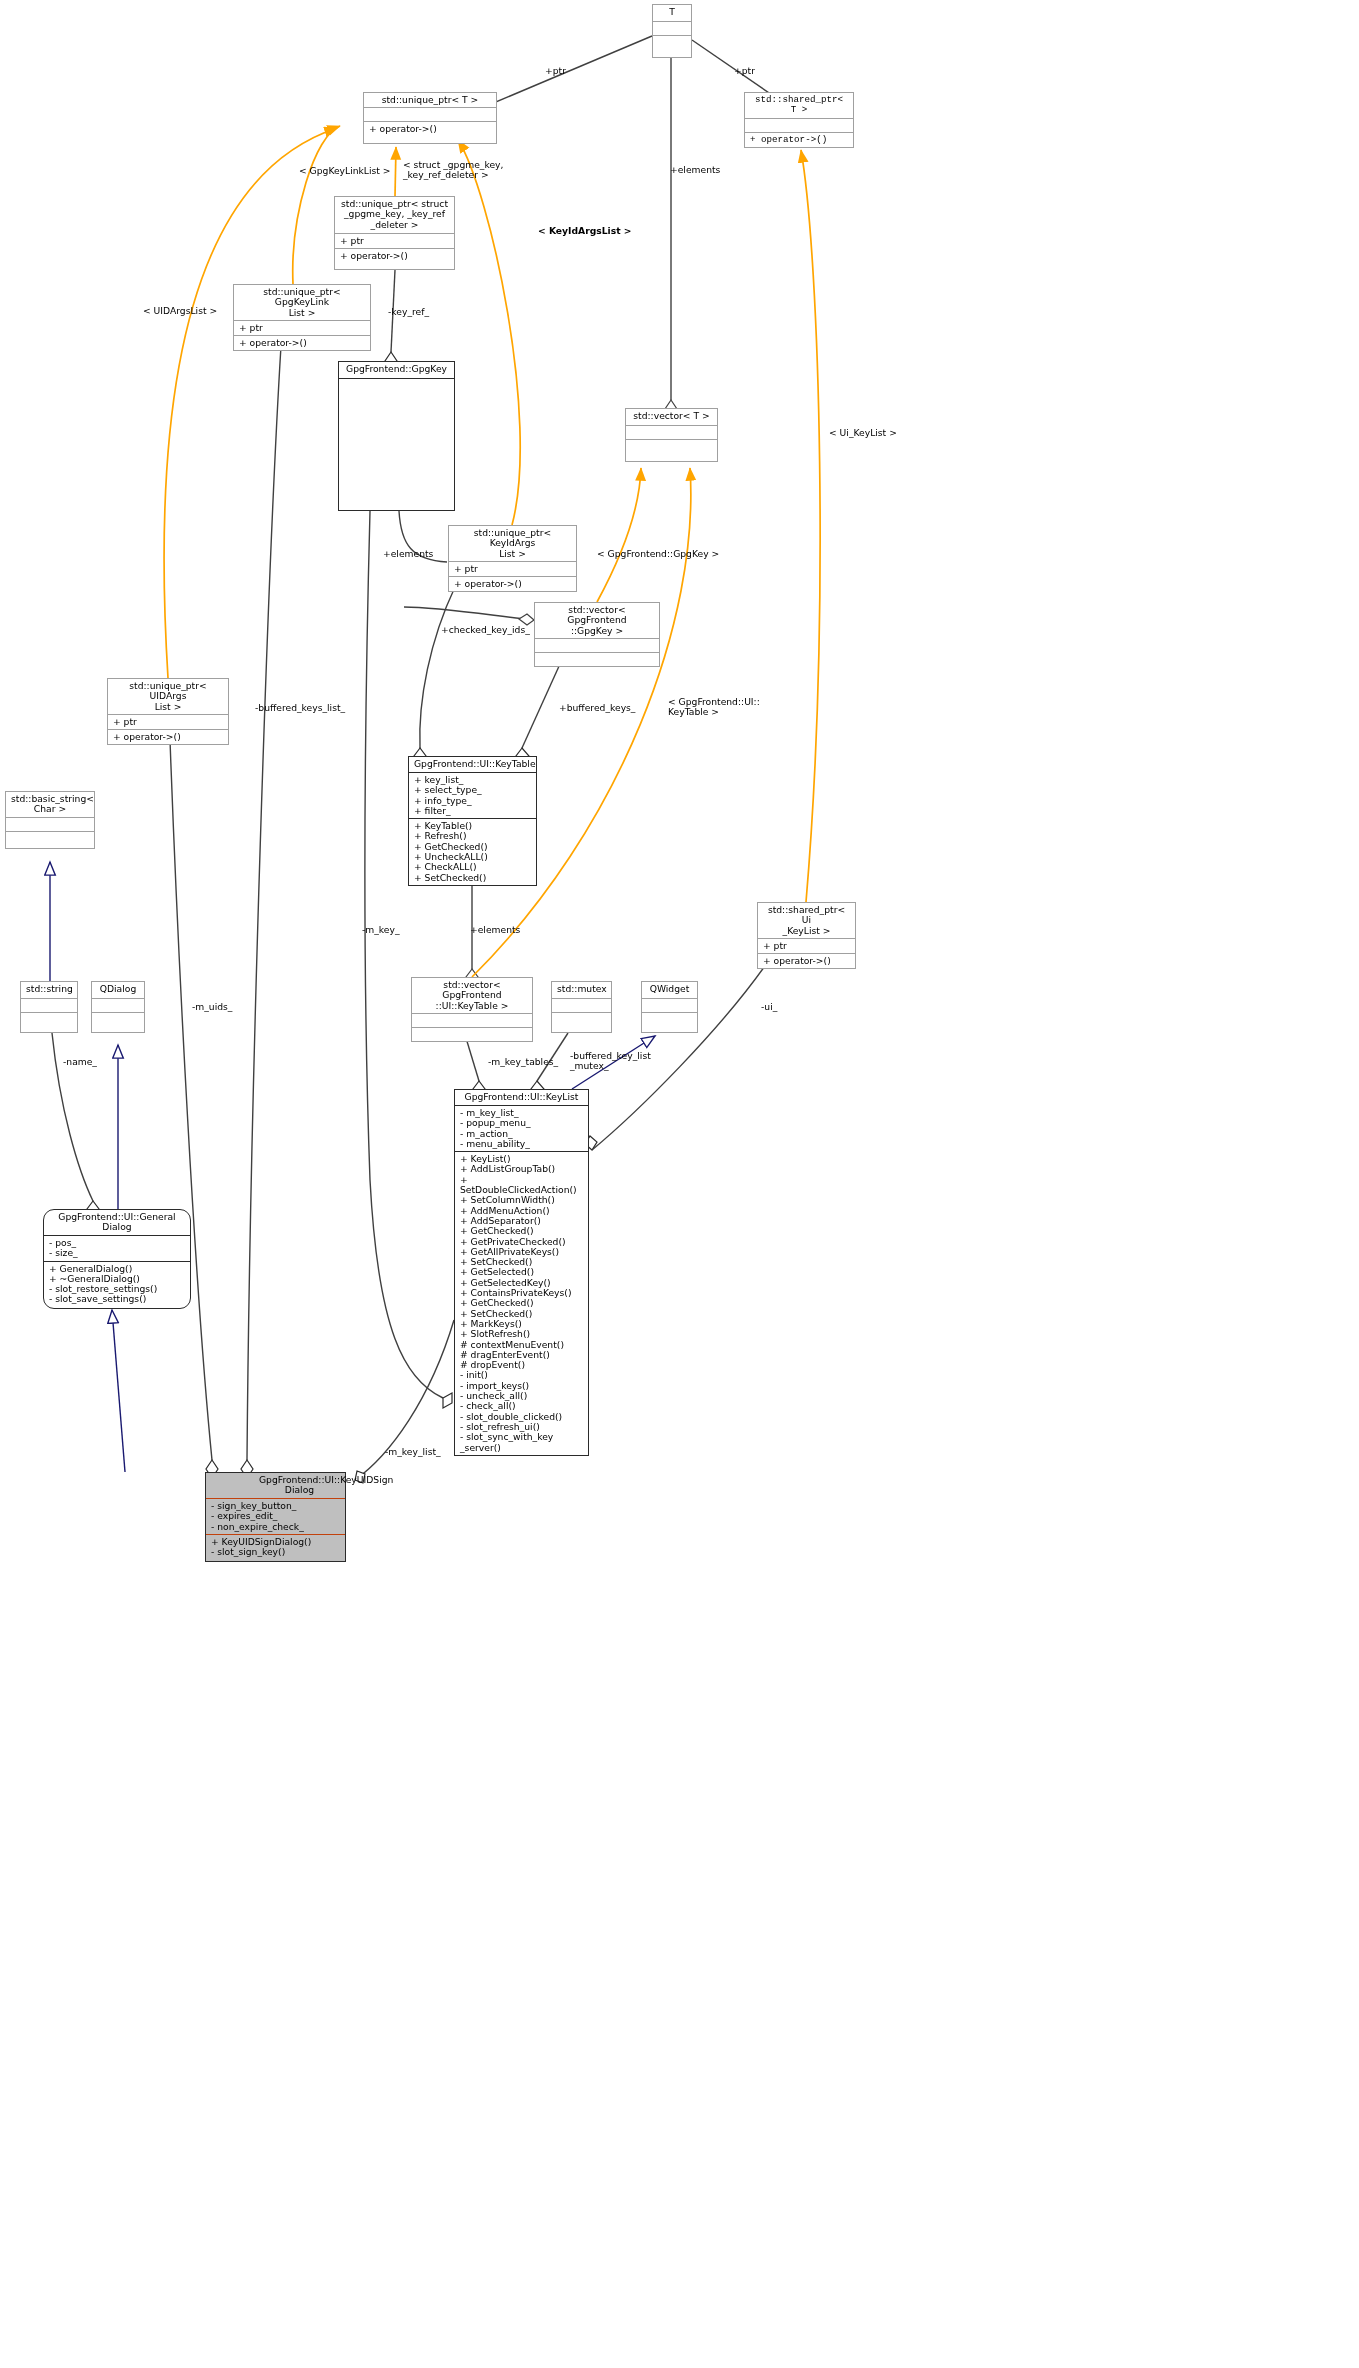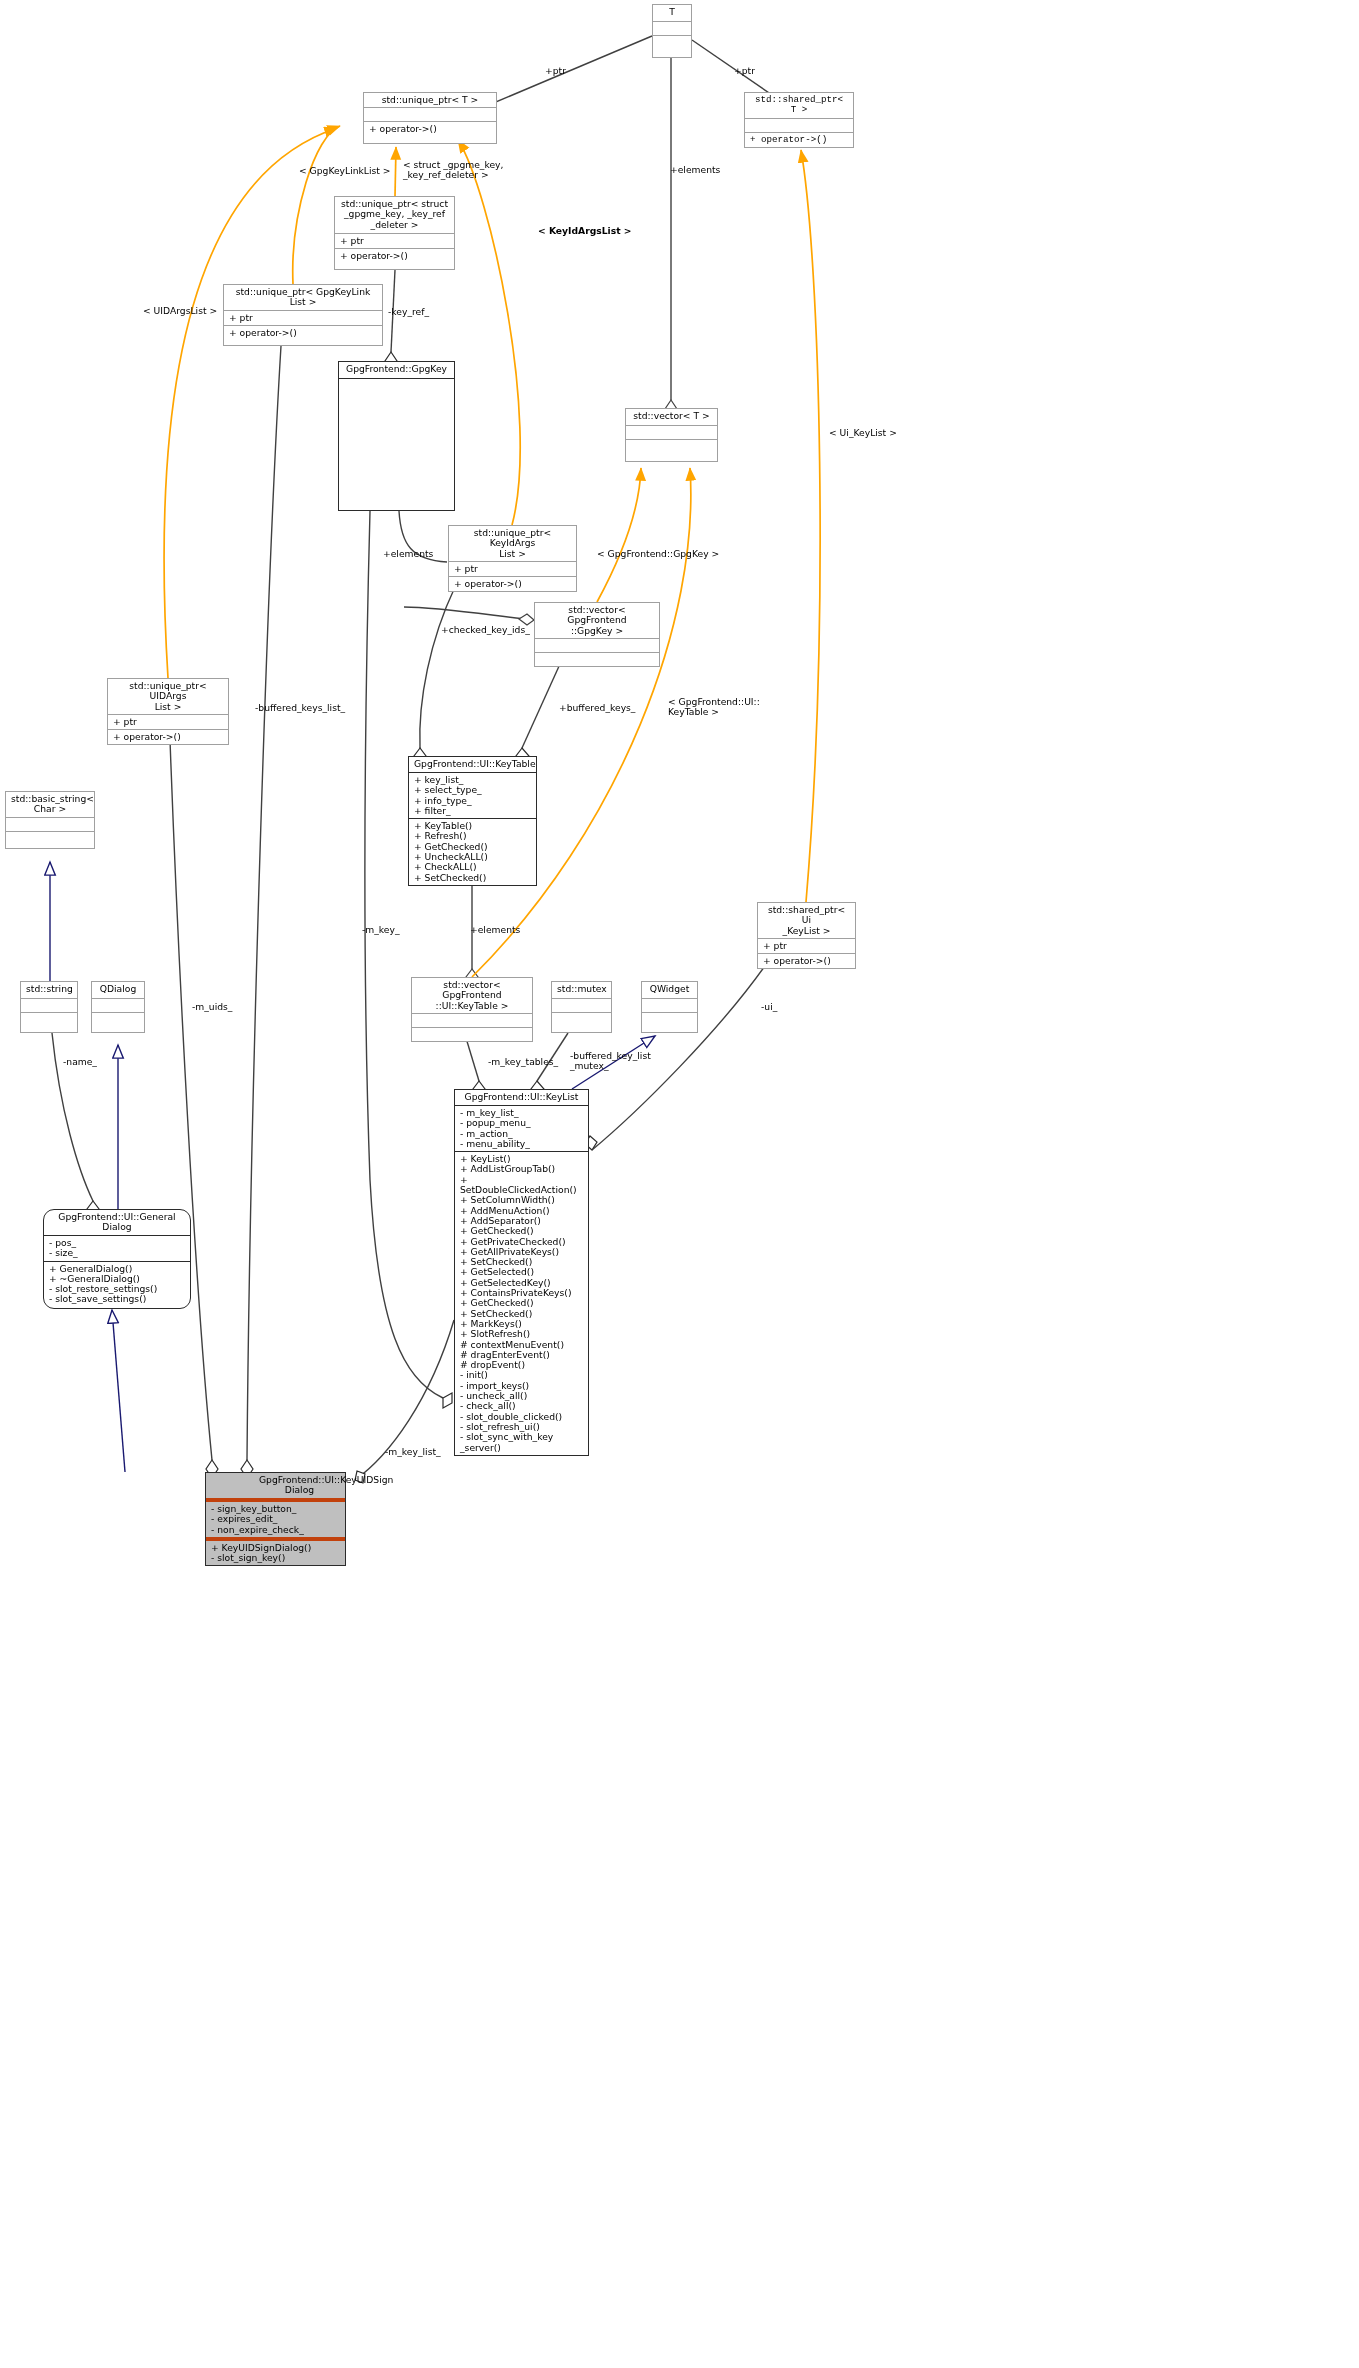--- a/index.html
+++ b/index.html
@@ -8,21 +8,21 @@
   svg.edges{position:absolute;left:0;top:0;width:1359px;height:2368px;pointer-events:none;}
 
   .node{position:absolute;box-sizing:border-box;background:#ffffff;border:1px solid #a0a0a0;}
   .node.bold{border:1px solid #2b2b2b;}
   .node.filled{background:#bfbfbf;border:1px solid #2b2b2b;}
 
   .nrow{box-sizing:border-box;padding:2px 5px;}
   .ntitle{text-align:center;line-height:1.12;white-space:pre-line;}
   .nsep{border-top:1px solid #a0a0a0;}
   .node.bold .nsep{border-top:1px solid #2b2b2b;}
-  .node.filled .nsep{border-top:4px solid #c2410c;}
+  .node.filled .nsep{border-top:1px solid #c2410c;}
   .nlist{line-height:1.12;white-space:pre-line;text-align:left;}
   .empty{height:14px;}
 
   .edgelabel{position:absolute;white-space:pre-line;line-height:1.1;color:#000;}
 </style>
 </head>
 <body>
 
 <div id="canvas">
 
@@ -132,21 +132,21 @@
         <div class="nrow nsep nlist empty" style="font-size: 9.2px; min-height: 11px;"></div>
         <div class="nrow nsep nlist" style="font-size: 9.2px;">+ operator-&gt;()</div>
       </div>
       <div class="node" style="left: 334px; top: 196px; width: 121px; min-height: 74px;">
         <div class="nrow ntitle" style="font-size: 9.2px; min-height: 36px;">std::unique_ptr&lt; struct
 _gpgme_key, _key_ref
 _deleter &gt;</div>
         <div class="nrow nsep nlist" style="font-size: 9.2px; min-height: 13px;">+ ptr</div>
         <div class="nrow nsep nlist" style="font-size: 9.2px;">+ operator-&gt;()</div>
       </div>
-      <div class="node" style="left: 223px; top: 284px; width: 160px; min-height: 62px;">
+      <div class="node" style="left: 233px; top: 284px; width: 138px; min-height: 62px;">
         <div class="nrow ntitle" style="font-size: 9.2px; min-height: 25px;">std::unique_ptr&lt; GpgKeyLink
 List &gt;</div>
         <div class="nrow nsep nlist" style="font-size: 9.2px; min-height: 12px;">+ ptr</div>
         <div class="nrow nsep nlist" style="font-size: 9.2px;">+ operator-&gt;()</div>
       </div>
       <div class="node bold" style="left: 331px; top: 361px; width: 117px; min-height: 150px; margin-left: 7px;">
         <div class="nrow ntitle" style="font-size: 9.2px; min-height: 16px;">GpgFrontend::GpgKey</div>
         <div class="nrow nsep nlist empty" style="font-size: 9.2px; min-height: 12px;"></div>
       </div>
       <div class="node" style="left: 625px; top: 408px; width: 93px; min-height: 54px;">

